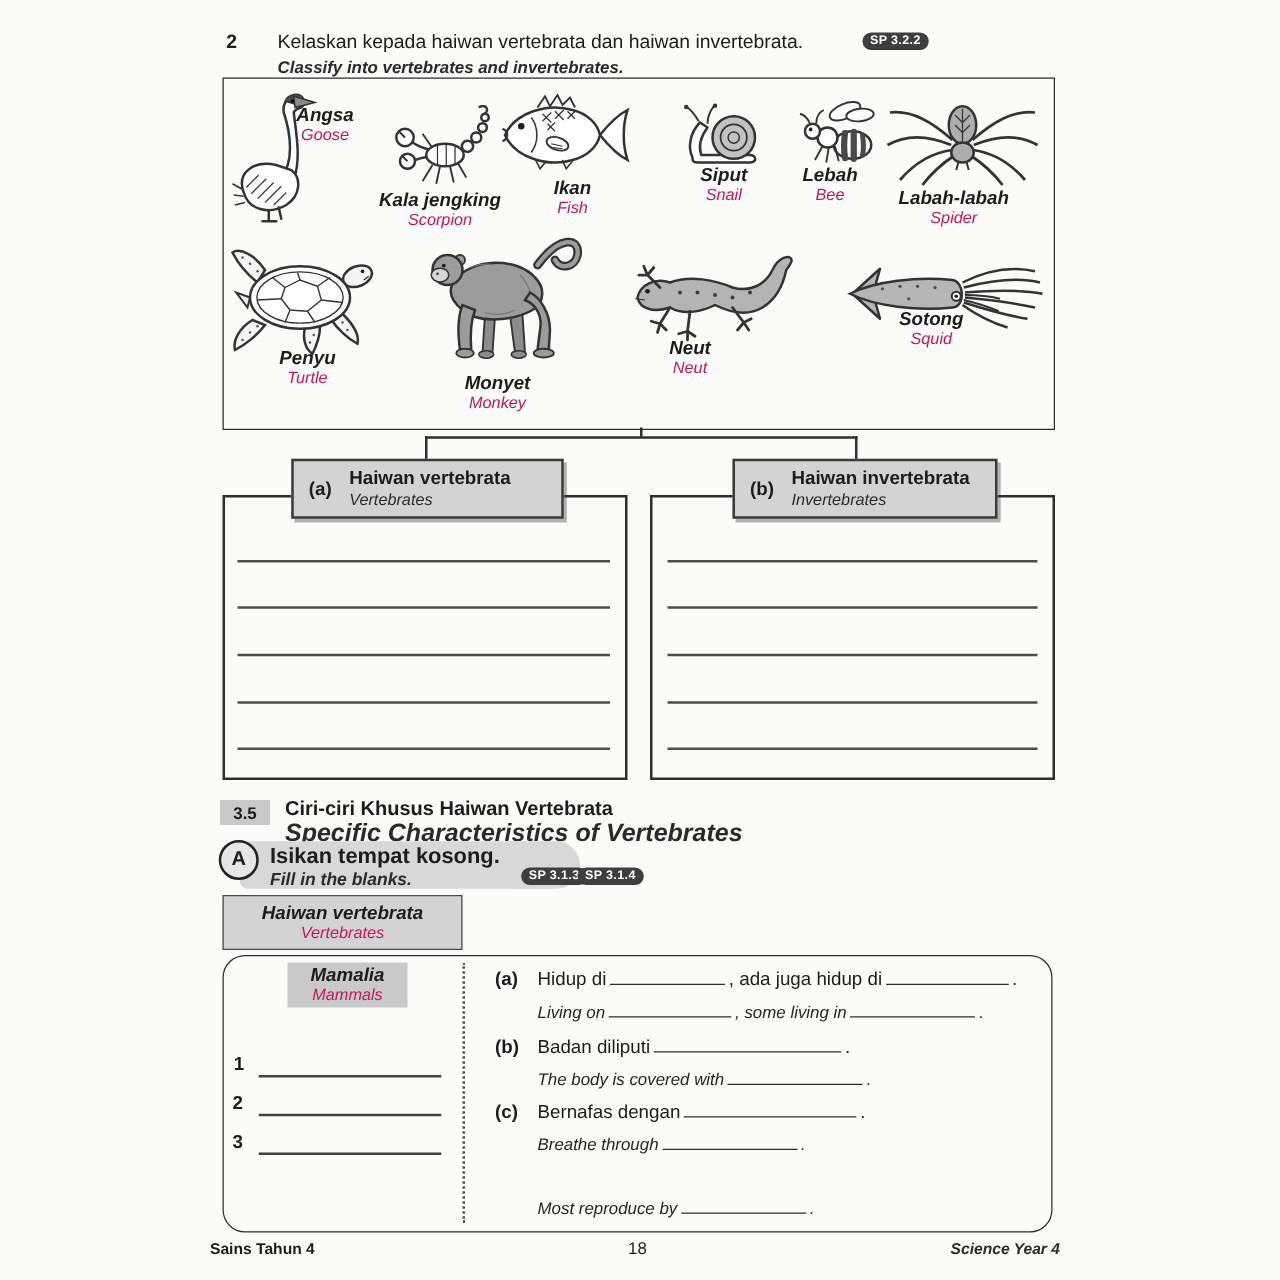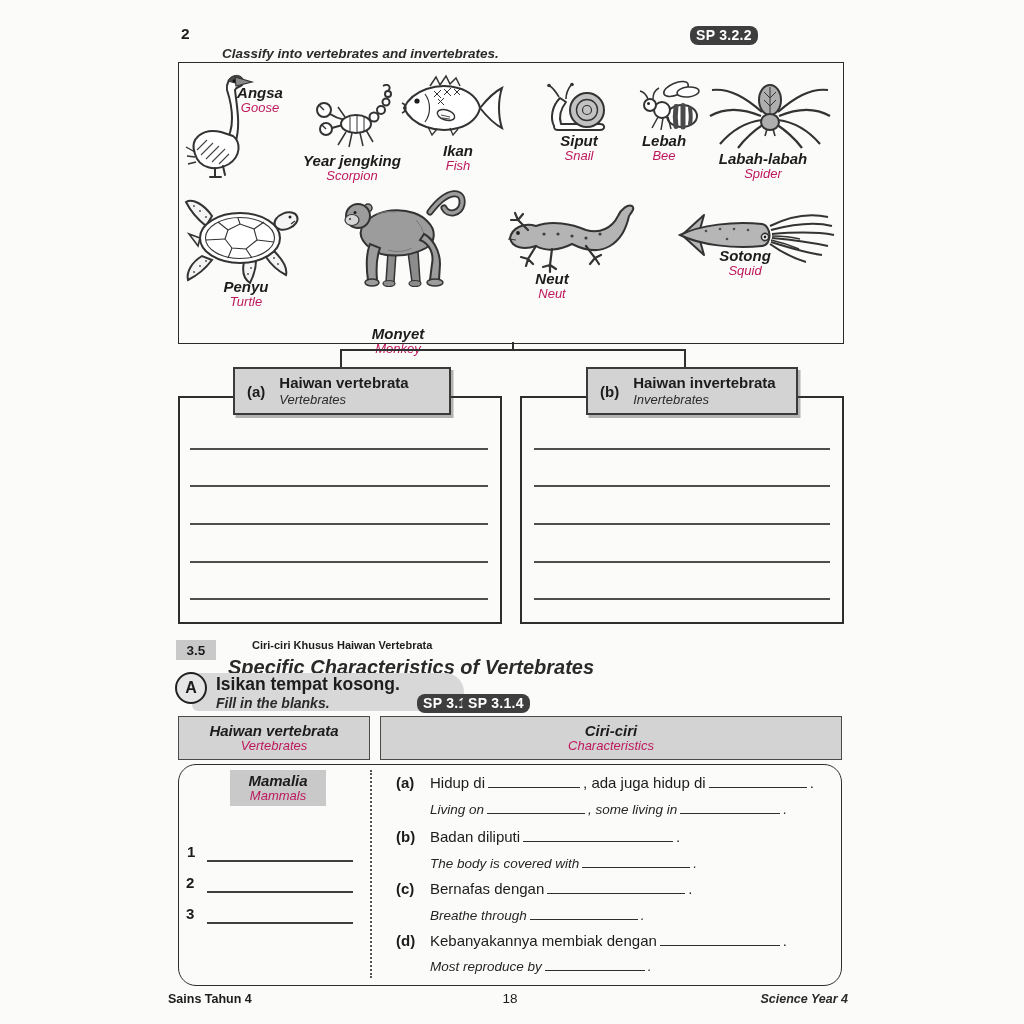--- a/index.html
+++ b/index.html
@@ -1,21 +1,21 @@
 <!DOCTYPE html>
 <html><head>
 <meta charset="utf-8">
 <style>
   html,body{margin:0;padding:0;}
   .page{position:relative;width:1024px;height:1024px;background:#fbfbf9;overflow:hidden;
         font-family:"Liberation Sans", sans-serif;color:#1c1c1c;}
   .abs{position:absolute;}
   .ms{font-weight:700;}
   .en{font-style:italic;color:#2a2a2a;}
-  .sp{display:inline-block;background:#3e3e3e;color:#fff;font-size:14px;font-weight:700;
+  .sp{display:inline-block;background:#3e3e3e;color:#fff;font-size:10px;font-weight:700;
       padding:1px 6px 2px;border-radius:8px;letter-spacing:.3px;white-space:nowrap;}
   .graybox{background:#d3d3d3;border:2px solid #3a3a3a;box-shadow:2.5px 3px 0 rgba(70,70,70,.4);}
   .hdrbox{background:#d3d3d3;border:1.5px solid #4a4a4a;display:flex;flex-direction:column;
           align-items:center;justify-content:center;line-height:1.25;}
   .chip{background:#c9c9c9;display:flex;flex-direction:column;align-items:center;justify-content:center;text-align:center;}
   .ansbox{border:2px solid #2e2e2e;background:transparent;}
   .ansline{position:absolute;height:1.6px;background:#4e4e4e;}
   .numline{position:absolute;height:1.6px;background:#3f3f3f;}
   .conn{position:absolute;background:#2f2f2f;}
   .blank{display:inline-block;border-bottom:1.6px solid #2f2f2f;height:13px;vertical-align:baseline;margin:0 3px;}
@@ -27,20 +27,21 @@
   .q-ms{font-size:15.5px;}
   .item-ms{font-size:15px;}
   .item-en{font-size:13.5px;font-style:italic;color:#262626;}
 </style>
 </head>
 <body>
 
 <div class="page">
 
   <div class="abs ms" style="left:181px;top:25px;font-size:15.5px;">2</div>
+  <div class="abs q-ms" style="left:222px;top:25px;font-weight:500;">Kelaskan kepada haiwan vertebrata dan haiwan invertebrata.</div>
   <div class="abs sp" style="left:690px;top:26px;">SP 3.2.2</div>
   <div class="abs en" style="left:222px;top:46px;font-size:13.5px;font-weight:600;">Classify into vertebrates and invertebrates.</div>
 
   <div class="abs" style="left:178px;top:62px;width:664px;height:280px;border:1.5px solid #2a2a2a;"></div>
 
   <svg class="abs" style="left:183px;top:72px;" width="72" height="112" viewBox="0 0 72 112">
     <path d="M42,70 C52,58 50,36 44,18 C43,12 46,6 52,5 C58,4 62,9 59,13 C57,15 53,15 52,18 C54,36 58,54 52,72 Z" fill="#fff" stroke="#333" stroke-width="2" stroke-linejoin="round"></path>
     <path d="M45,9 C47,3 57,1 60,7 L52,11 Z" fill="#4a4a4a" stroke="#333" stroke-width="1"></path>
     <path d="M52,5 L69,10 L53,14 Z" fill="#8a8a8a" stroke="#333" stroke-width="1.2"></path>
     <circle cx="51" cy="9" r="1.4" fill="#111"></circle>
@@ -64,21 +65,21 @@
     <ellipse cx="44" cy="40" rx="15" ry="9" fill="#fff" stroke="#333" stroke-width="2"></ellipse>
     <path d="M38,32.5 L38,47.5 M45,31.5 L45,48.5 M52,33 L52,47" stroke="#333" stroke-width="1"></path>
     <circle cx="62" cy="33" r="4.5" fill="#fff" stroke="#333" stroke-width="2"></circle>
     <circle cx="69" cy="26" r="4" fill="#fff" stroke="#333" stroke-width="2"></circle>
     <circle cx="74" cy="18" r="3.5" fill="#fff" stroke="#333" stroke-width="2"></circle>
     <circle cx="76" cy="10" r="3" fill="#fff" stroke="#333" stroke-width="2"></circle>
     <path d="M76,7 C80,3 76,-1 71,2" stroke="#333" stroke-width="2" fill="none"></path>
     <path d="M34,48 L26,61 M40,49 L37,63 M48,49 L51,62 M54,46 L61,58 M33,33 L26,23" stroke="#333" stroke-width="1.5" fill="none"></path>
   </svg>
   <div class="abs alabel" style="left:293px;top:152px;width:118px;">
-    <div class="a-ms">Year jengking</div>
+    <div class="a-ms">Kala jengking</div>
     <div class="a-en">Scorpion</div>
   </div>
 
   <svg class="abs" style="left:398px;top:70px;" width="108" height="72" viewBox="0 0 108 72">
     <path d="M82,38 C90,28 96,22 104,18 C100,30 100,46 104,58 C96,54 90,48 82,38 Z" fill="#fff" stroke="#333" stroke-width="2"></path>
     <path d="M32,16 L38,7 L42,15 L48,6 L52,14 L58,8 L62,16" stroke="#333" stroke-width="1.5" fill="none"></path>
     <path d="M6,38 C14,20 40,12 60,18 C72,21 80,29 82,38 C80,47 72,55 60,58 C40,64 14,56 6,38 Z" fill="#fff" stroke="#333" stroke-width="2"></path>
     <path d="M4,33 C9,35 9,41 4,43" stroke="#333" stroke-width="1.8" fill="none"></path>
     <circle cx="19" cy="31" r="2.6" fill="#1d1d1d"></circle>
     <path d="M27,24 C33,32 33,44 27,52" stroke="#333" stroke-width="1.2" fill="none"></path>
@@ -180,21 +181,21 @@
     <path d="M42,64 C38,74 38,86 40,100 L49,100 C48,88 49,76 52,68 Z" fill="#9c9c9c" stroke="#333" stroke-width="2"></path>
     <ellipse cx="44" cy="102.5" rx="7" ry="3.5" fill="#9c9c9c" stroke="#333" stroke-width="1.5"></ellipse>
     <path d="M92,60 C102,64 106,74 104,84 L102,100 L111,100 L112,84 C112,70 104,58 96,54 Z" fill="#9c9c9c" stroke="#333" stroke-width="2"></path>
     <ellipse cx="107" cy="102.5" rx="8" ry="3.5" fill="#9c9c9c" stroke="#333" stroke-width="1.5"></ellipse>
     <circle cx="40" cy="28" r="4" fill="#9c9c9c" stroke="#333" stroke-width="1.5"></circle>
     <circle cx="30" cy="36" r="12" fill="#9c9c9c" stroke="#333" stroke-width="2"></circle>
     <ellipse cx="24" cy="40" rx="7" ry="5.5" fill="#d6d6d6" stroke="#333" stroke-width="1.2"></ellipse>
     <circle cx="27" cy="32.5" r="1.5" fill="#1d1d1d"></circle>
       <circle cx="22" cy="39" r="1" fill="#333"></circle>
   </svg>
-  <div class="abs alabel" style="left:356px;top:298px;width:84px;margin-top:27px;">
+  <div class="abs alabel" style="left:356px;top:298px;width:84px;">
     <div class="a-ms">Monyet</div>
     <div class="a-en">Monkey</div>
   </div>
 
   <svg class="abs" style="left:502px;top:196px;" width="140" height="95" viewBox="0 0 140 95">
     <path d="M8,42 C10,32 22,26 34,30 C50,24 70,28 84,34 C98,38 110,32 116,20 C119,13 126,8 130,10 C133,12 130,16 127,20 C124,34 118,44 108,50 C96,57 82,54 70,48 C58,54 44,56 34,50 C22,54 10,52 8,42 Z" fill="#b4b4b4" stroke="#333" stroke-width="2" stroke-linejoin="round"></path>
     <path d="M26,34 L16,24 M16,24 L9,24 M16,24 L13,17 M16,24 L21,18" stroke="#333" stroke-width="2.2" fill="none" stroke-linecap="round"></path>
     <path d="M34,50 L26,63 M26,63 L19,61 M26,63 L24,70 M26,63 L31,68" stroke="#333" stroke-width="2.2" fill="none" stroke-linecap="round"></path>
     <path d="M50,53 L48,69 M48,69 L41,71 M48,69 L48,76 M48,69 L54,73" stroke="#333" stroke-width="2.2" fill="none" stroke-linecap="round"></path>
     <path d="M84,50 L93,62 M93,62 L99,59 M93,62 L97,68 M93,62 L88,68" stroke="#333" stroke-width="2.2" fill="none" stroke-linecap="round"></path>
@@ -267,38 +268,34 @@
   <div class="ansline" style="left:190px;top:598px;width:298px;"></div>
 
   <div class="abs ansbox" style="left:520px;top:396px;width:320px;height:224px;"></div>
   <div class="ansline" style="left:534px;top:448px;width:296px;"></div>
   <div class="ansline" style="left:534px;top:485px;width:296px;"></div>
   <div class="ansline" style="left:534px;top:523px;width:296px;"></div>
   <div class="ansline" style="left:534px;top:561px;width:296px;"></div>
   <div class="ansline" style="left:534px;top:598px;width:296px;"></div>
 
   <div class="abs chip ms" style="left:176px;top:640px;width:40px;height:20px;font-size:13.5px;">3.5</div>
-  <div class="abs ms" style="left:228px;top:639px;font-size:11px;margin-left:24px;">Ciri-ciri Khusus Haiwan Vertebrata</div>
+  <div class="abs ms" style="left:228px;top:639px;font-size:16px;">Ciri-ciri Khusus Haiwan Vertebrata</div>
   <div class="abs en ms" style="left:228px;top:656px;font-size:20px;">Specific Characteristics of Vertebrates</div>
 
   <div class="abs" style="left:192px;top:673px;width:272px;height:38px;background:#d8d8d8;border-radius:6px 19px 19px 6px;"></div>
   <div class="abs" style="left:175px;top:672px;width:28px;height:28px;border:2px solid #222;border-radius:50%;background:#e6e6e6;display:flex;align-items:center;justify-content:center;font-weight:700;font-size:16px;z-index:2;">A</div>
   <div class="abs ms" style="left:216px;top:674px;font-size:17.5px;z-index:2;">Isikan tempat kosong.</div>
   <div class="abs en ms" style="left:216px;top:695px;font-size:14px;z-index:2;">Fill in the blanks.</div>
   <div class="abs sp" style="left:417px;top:694px;z-index:2;">SP 3.1.3</div>
   <div class="abs sp" style="left:462px;top:694px;z-index:2;">SP 3.1.4</div>
 
   <div class="abs hdrbox" style="left:178px;top:716px;width:190px;height:42px;">
     <div class="a-ms">Haiwan vertebrata</div>
     <div class="a-en">Vertebrates</div>
   </div>
-  <div class="abs hdrbox" style="left:380px;top:716px;width:460px;height:42px;">
-    <div class="a-ms">Ciri-ciri</div>
-    <div class="a-en">Characteristics</div>
-  </div>
 
   <div class="abs" style="left:178px;top:764px;width:662px;height:220px;border:1.6px solid #2e2e2e;border-radius:18px;"></div>
   <div class="abs" style="left:370px;top:770px;height:208px;border-left:2px dotted #555;"></div>
 
   <div class="abs chip" style="left:230px;top:770px;width:96px;height:36px;">
     <div class="a-ms">Mamalia</div>
     <div class="a-en">Mammals</div>
   </div>
 
   <div class="abs ms" style="left:187px;top:843px;font-size:15px;">1</div>
@@ -322,23 +319,20 @@
     <span>The body is covered with</span><span class="blank" style="width:108px;"></span><span>.</span>
   </div>
 
   <div class="abs item-ms" style="left:396px;top:880px;">
     <span class="ilabel">(c)</span><span>Bernafas dengan</span><span class="blank" style="width:138px;"></span><span>.</span>
   </div>
   <div class="abs item-en" style="left:430px;top:906px;">
     <span>Breathe through</span><span class="blank" style="width:108px;"></span><span>.</span>
   </div>
 
-  <div class="abs item-ms" style="left:396px;top:932px;">
-    <span class="ilabel">(d)</span><span>Kebanyakannya membiak dengan</span><span class="blank" style="width:120px;"></span><span>.</span>
-  </div>
   <div class="abs item-en" style="left:430px;top:957px;">
     <span>Most reproduce by</span><span class="blank" style="width:100px;"></span><span>.</span>
   </div>
 
   <div class="abs" style="left:168px;top:992px;font-size:12.5px;font-weight:600;">Sains Tahun 4</div>
   <div class="abs" style="left:480px;top:991px;width:60px;text-align:center;font-size:13.5px;">18</div>
   <div class="abs en" style="left:700px;top:992px;width:148px;text-align:right;font-size:12.5px;font-weight:600;">Science Year 4</div>
 
 </div>
 

